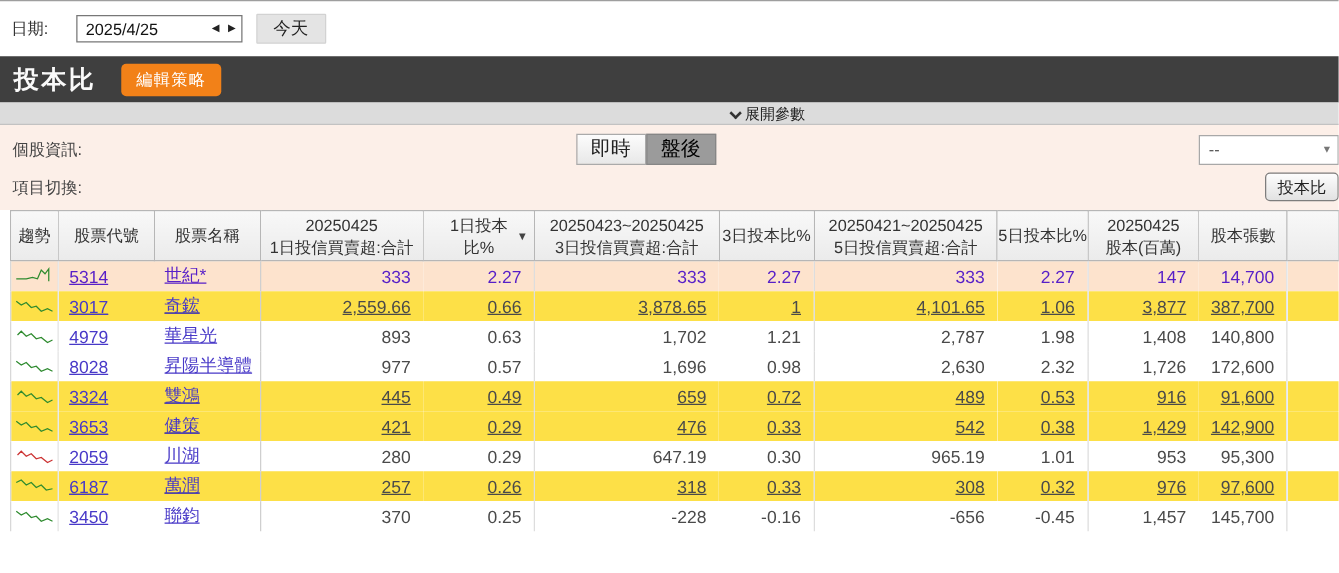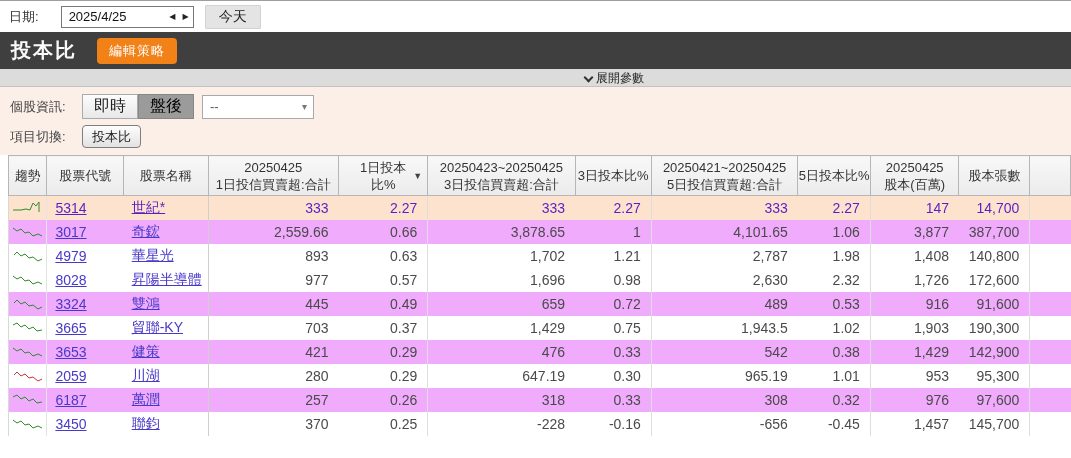--- a/index.html
+++ b/index.html
@@ -1,20 +1,20 @@
 <!DOCTYPE html>
 <html><head>
 <meta charset="utf-8">
 <style>
   * { box-sizing: border-box; margin: 0; padding: 0; }
   html,body { width:1071px; height:458px; overflow:hidden; background:#fff;
     font-family:"Liberation Sans","DejaVu Sans",sans-serif; }
 
   
-  .topbar { height:32px; border-top:1px solid #9e9e9e; background:#fff;
+  .topbar { height:45px; border-top:1px solid #9e9e9e; background:#fff;
     display:flex; align-items:center; padding-left:9px; }
   .lbl { font-size:13px; color:#333; }
   .date-input { width:133px; height:22px; border:1px solid #777; background:#fff;
     display:flex; align-items:center; margin-left:22px; padding:0 4px 0 7px; }
   .date-val { font-size:13px; color:#111; flex:1; }
   .stepper { display:flex; gap:7px; }
   .arrow { font-size:8px; color:#222; cursor:pointer; line-height:22px; }
   .today { margin-left:11px; height:24px; padding:0 13px; background:#e4e4e4;
     border:1px solid #d2d2d2; font-size:14px; color:#222; border-radius:1px; cursor:pointer; }
 
@@ -26,21 +26,21 @@
 
   
   .expandbar { height:18px; background:#dcdcdc; border-bottom:1px solid #c2c2c2;
     position:relative; font-size:12px; color:#222; }
   .expandlbl { position:absolute; left:585px; top:1px; display:flex; align-items:center; gap:4px; cursor:pointer; }
   .chev { width:7px; height:7px; border-left:2px solid #333; border-bottom:2px solid #333;
     transform:rotate(-45deg); margin-top:-3px; display:inline-block; }
 
   
   .pinkpanel { height:68px; background:#fcefe8; padding:7px 0 0 10px; }
-  .ctrl-row { display:flex; align-items:center; margin-bottom:6px; }
+  .ctrl-row { display:flex; align-items:center; margin-bottom:6px;justify-content:space-between; }
   .ctrl-row .lbl { width:72px; color:#444; }
   .toggle { display:flex; }
   .tg { height:25px; padding:0 11px; font-size:16px; color:#222; cursor:pointer;
     border:1px solid #aaa; background:linear-gradient(#fcfcfc,#e8e8e8); }
   .tg.sel { background:#9b9b9b; border-color:#868686; color:#000; }
   .select { width:112px; height:24px; background:#fff; border:1px solid #a8a8a8; margin-left:8px;
     display:flex; align-items:center; font-size:13px; color:#555; padding-left:7px; cursor:pointer; }
   .selarrow { margin-left:auto; padding-right:6px; color:#777; font-size:10px; }
   .itembtn { height:23px; padding:0 9px; font-size:13px; color:#222; cursor:pointer;
     border:1px solid #7d7d7d; border-radius:4px; background:linear-gradient(#fdfdfd,#e2e2e2); }
@@ -50,21 +50,21 @@
   th { height:40px; background:linear-gradient(#f8f8f8,#ebebeb);
     border:1px solid #b6b6b6; border-left:none; font-weight:normal;
     font-size:13px; color:#333; position:relative; }
   th:first-child { border-left:1px solid #b6b6b6; }
   th .l1,.l2 { line-height:17px; text-align:center; }
   .sort { position:absolute; right:5px; top:50%; transform:translateY(-50%);
     font-size:9px; color:#444; cursor:pointer; }
   td { height:24px; font-size:14px; color:#4a4a4a; white-space:nowrap; overflow:hidden; }
   td.num { text-align:right; padding-right:10px; }
   td.sep { border-right:1px solid #ddd; }
-  tr.stripe td { background:#f0abfc; }
+  tr.stripe td { background:#fde047;text-decoration:underline; }
   tr.hl td { background:#fde3cd; }
   tr.hl td.num { color:#571fc8; }
   td.trend { text-align:center; border-right:1px solid #e4e4e4; }
   td a { color:#4839c8; text-decoration:underline; cursor:pointer; }
   td.codec { padding-left:8px; }
   td.namec { padding-left:8px; border-right:1px solid #cfcfcf; }
   tbody { border-left:1px solid #d8d8d8; }
   svg.spark { vertical-align:middle; }
 </style>
 </head>
@@ -247,36 +247,20 @@
         <td class="num">445</td>
         <td class="num sep">0.49</td>
         <td class="num">659</td>
         <td class="num sep">0.72</td>
         <td class="num">489</td>
         <td class="num sep">0.53</td>
         <td class="num">916</td>
         <td class="num sep">91,600</td>
         <td></td>
       </tr>
-      <tr>
-        <td class="trend"><svg width="32" height="16" class="spark">
-            <polyline points="1,5 5,3 9,7 13,5 17,9 21,7 25,11 30,10" fill="none" stroke="#2e8b2e" stroke-width="1"></polyline>
-          </svg></td>
-        <td class="codec"><a>3665</a></td>
-        <td class="namec"><a>貿聯-KY</a></td>
-        <td class="num">703</td>
-        <td class="num sep">0.37</td>
-        <td class="num">1,429</td>
-        <td class="num sep">0.75</td>
-        <td class="num">1,943.5</td>
-        <td class="num sep">1.02</td>
-        <td class="num">1,903</td>
-        <td class="num sep">190,300</td>
-        <td></td>
-      </tr>
       <tr class="stripe">
         <td class="trend"><svg width="32" height="16" class="spark">
             <polyline points="1,4 5,7 9,5 13,9 17,8 21,12 26,10 30,12" fill="none" stroke="#2e8b2e" stroke-width="1"></polyline>
           </svg></td>
         <td class="codec"><a>3653</a></td>
         <td class="namec"><a>健策</a></td>
         <td class="num">421</td>
         <td class="num sep">0.29</td>
         <td class="num">476</td>
         <td class="num sep">0.33</td>

